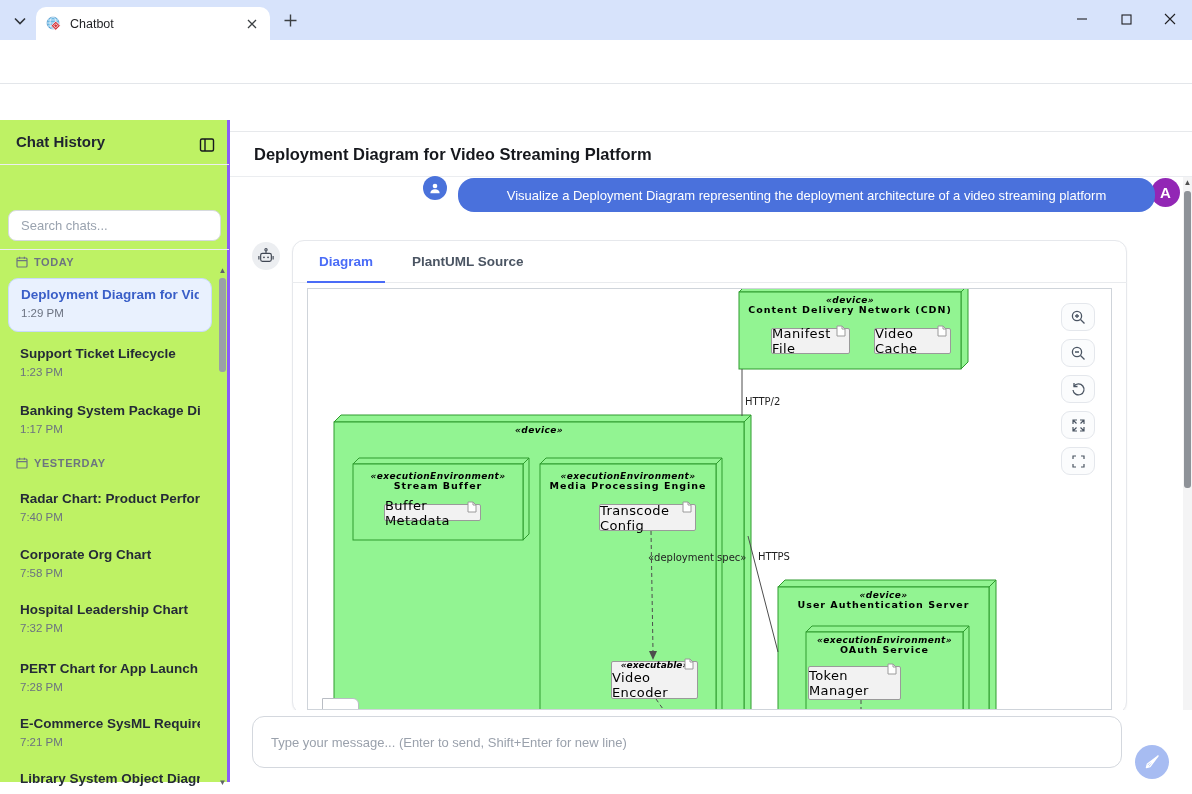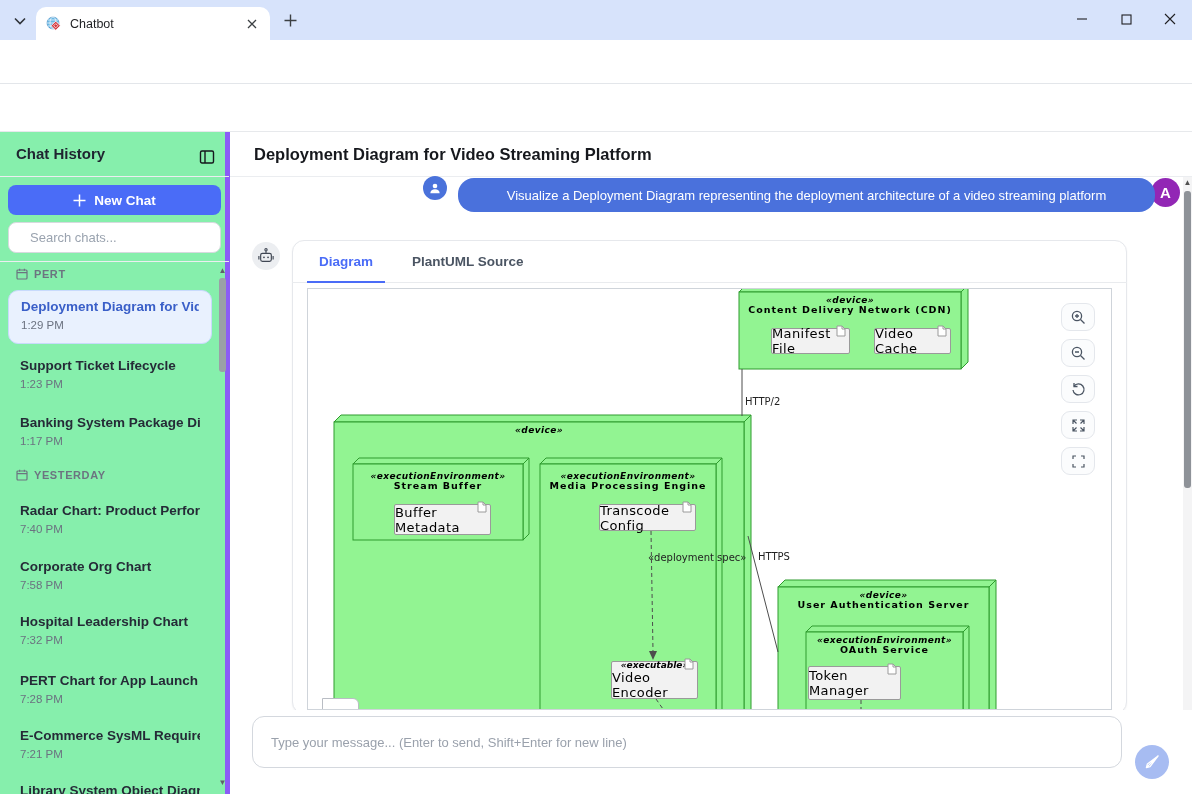--- a/index.html
+++ b/index.html
@@ -27,26 +27,26 @@
   
   .appheader { left:0; top:84px; width:1192px; height:48px; background:#fff; border-bottom:1px solid #e7e9ec; }
   .app-title { left:52px; top:94px; font-size:15.5px; font-weight:700; color:#111827; }
   .app-sub { left:52px; top:112px; font-size:11.5px; color:#6b7280; }
   .app-sub a { color:#6b7280; }
   .hdr-icon { top:98px; width:22px; height:22px; display:flex; align-items:center; justify-content:center; cursor:pointer; }
   .more-apps { left:1059px; top:94px; width:87px; height:28px; border-radius:14px; background:#21a15e; color:#fff; font-size:12.5px; font-weight:700; border:none; display:flex; align-items:center; justify-content:center; cursor:pointer; font-family:inherit; }
   .user-avatar { left:1151px; top:94px; width:29px; height:29px; border-radius:50%; background:#9227b5; color:#fff; font-size:15px; font-weight:700; display:flex; align-items:center; justify-content:center; cursor:pointer; }
 
   
-  .sidebar { left:0; top:132px; width:230px; height:662px; background:#86efac; border-right:5px solid #8b5cf6; }
+  .sidebar { left:0; top:120px; width:230px; height:662px; background:#bef264; border-right:3px solid #8b5cf6; }
   .sb-title { left:16px; top:145px; font-size:15px; font-weight:700; color:#1f2430; }
   .sb-collapse { left:197px; top:147px; width:20px; height:20px; display:flex; align-items:center; justify-content:center; cursor:pointer; }
   .sb-div1 { left:0; top:176px; width:229px; height:1px; background:#eceef1; }
   .newchat { left:8px; top:185px; width:213px; height:30px; border:none; border-radius:8px; background:#4a6cf7; color:#fff; font-size:13.5px; font-weight:700; display:flex; align-items:center; justify-content:center; gap:8px; cursor:pointer; font-family:inherit; }
-  .search-input { left:8px; top:222px; width:213px; height:31px; border:1px solid #d6dade; border-radius:8px; font-size:13px; padding:0 21px; color:#374151; font-family:inherit; outline:none; }
+  .search-input { left:8px; top:222px; width:213px; height:31px; border:1px solid #d6dade; border-radius:8px; font-size:13px; padding:0 12px; color:#374151; font-family:inherit; outline:none; }
   .search-input::placeholder { color:#9aa3af; }
   .sb-div2 { left:0; top:261px; width:229px; height:1px; background:#eceef1; }
   .sec-head { left:16px; width:170px; display:flex; align-items:center; gap:6px; font-size:11px; font-weight:700; letter-spacing:.6px; color:#6c7480; }
   .chat-item { left:8px; width:204px; height:54px; border-radius:10px; padding:8px 12px 0 12px; cursor:pointer; }
   .chat-item.sel { background:#e9f1fe; border:1px solid #c8dafc; }
   .ci-title { display:block; font-size:13.5px; font-weight:600; color:#252b37; white-space:nowrap; overflow:hidden; }
   .chat-item.sel .ci-title { color:#3a5fc8; }
   .ci-time { display:block; font-size:11.5px; color:#6b7280; margin-top:5px; }
   .sb-scroll-thumb { left:219px; top:278px; width:7px; height:94px; background:#9aa0a6; border-radius:3px; cursor:pointer; }
   .sb-scroll-arrow { left:217px; width:11px; height:10px; color:#5f6368; font-size:8px; line-height:10px; text-align:center; cursor:pointer; }
@@ -231,35 +231,29 @@
 
 <div class="abs sidebar">
   <div class="abs sb-title" style="left:16px;top:13px;position:absolute">Chat History</div>
   <div class="abs sb-collapse" style="left:197px;top:15px">
     <svg width="16" height="16" viewBox="0 0 16 16">
         <rect x="1.5" y="2" width="13" height="12" rx="1.5" fill="none" stroke="#16181d" stroke-width="1.4"></rect>
         <path d="M6 2v12" stroke="#16181d" stroke-width="1.4"></path>
       </svg>
   </div>
   <div class="abs sb-div1" style="top:44px"></div>
-  <button class="abs newchat" style="top:53px">
-    <svg width="13" height="13" viewBox="0 0 13 13">
-        <path d="M6.5 .5v12M.5 6.5h12" stroke="#fff" stroke-width="1.5"></path>
-      </svg>
-    <span>New Chat</span>
-  </button>
   <input class="abs search-input" style="top: 90px;" placeholder="Search chats...">
   <div class="abs sb-div2" style="top:129px"></div>
 
   <div class="abs sec-head" style="top:136px">
     <svg width="12" height="12" viewBox="0 0 12 12">
         <rect x="1" y="2" width="10" height="9" rx="1" fill="none" stroke="#6c7480" stroke-width="1.2"></rect>
         <path d="M1 4.6h10M3.6 .8v2M8.4 .8v2" stroke="#6c7480" stroke-width="1.2"></path>
       </svg>
-    <span>PERT</span>
+    <span>TODAY</span>
   </div>
 
   <div class="abs chat-item sel" style="top:158px">
     <span class="ci-title">Deployment Diagram for Vid...</span>
     <span class="ci-time">1:29 PM</span>
   </div>
   <div class="abs chat-item" style="top:218px">
     <span class="ci-title">Support Ticket Lifecycle</span>
     <span class="ci-time">1:23 PM</span>
   </div>
@@ -402,21 +396,21 @@
         <path d="M6 1v3h3" fill="none" stroke="#9a9a9a"></path>
       </svg>
   </div>
   <div class="artifact" style="left:566px;top:39px;width:77px;height:26px">
     <span class="art-label">Video Cache</span>
     <svg class="art-icon" width="10" height="12" viewBox="0 0 10 12">
         <path d="M1 1h5l3 3v7H1z" fill="#fff" stroke="#9a9a9a"></path>
         <path d="M6 1v3h3" fill="none" stroke="#9a9a9a"></path>
       </svg>
   </div>
-  <div class="artifact" style="left:86px;top:215px;width:97px;height:31px">
+  <div class="artifact" style="left:76px;top:215px;width:97px;height:17px">
     <span class="art-label">Buffer Metadata</span>
     <svg class="art-icon" width="10" height="12" viewBox="0 0 10 12">
         <path d="M1 1h5l3 3v7H1z" fill="#fff" stroke="#9a9a9a"></path>
         <path d="M6 1v3h3" fill="none" stroke="#9a9a9a"></path>
       </svg>
   </div>
   <div class="artifact" style="left:291px;top:215px;width:97px;height:27px">
     <span class="art-label">Transcode Config</span>
     <svg class="art-icon" width="10" height="12" viewBox="0 0 10 12">
         <path d="M1 1h5l3 3v7H1z" fill="#fff" stroke="#9a9a9a"></path>

